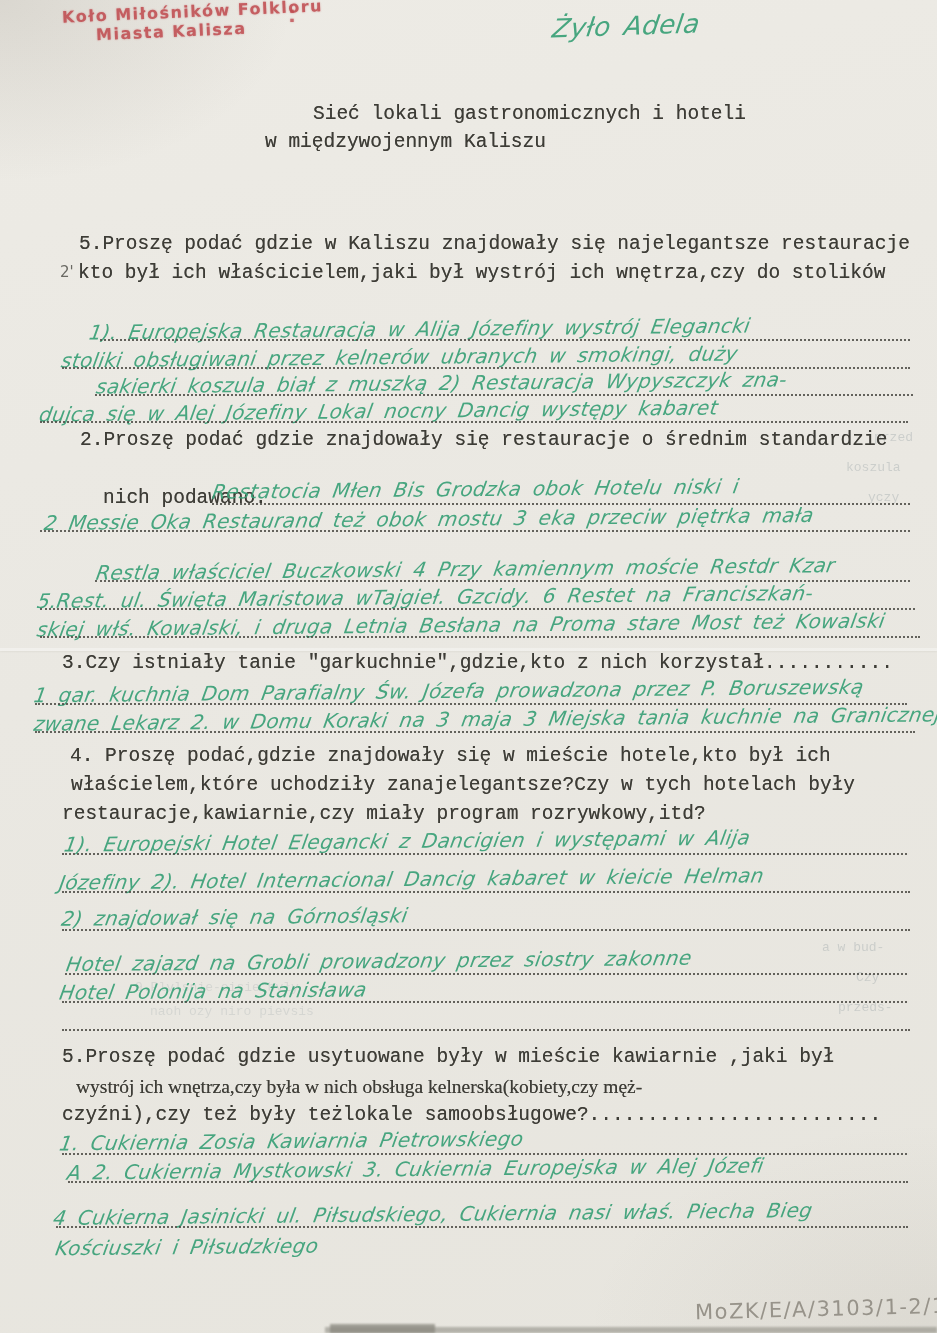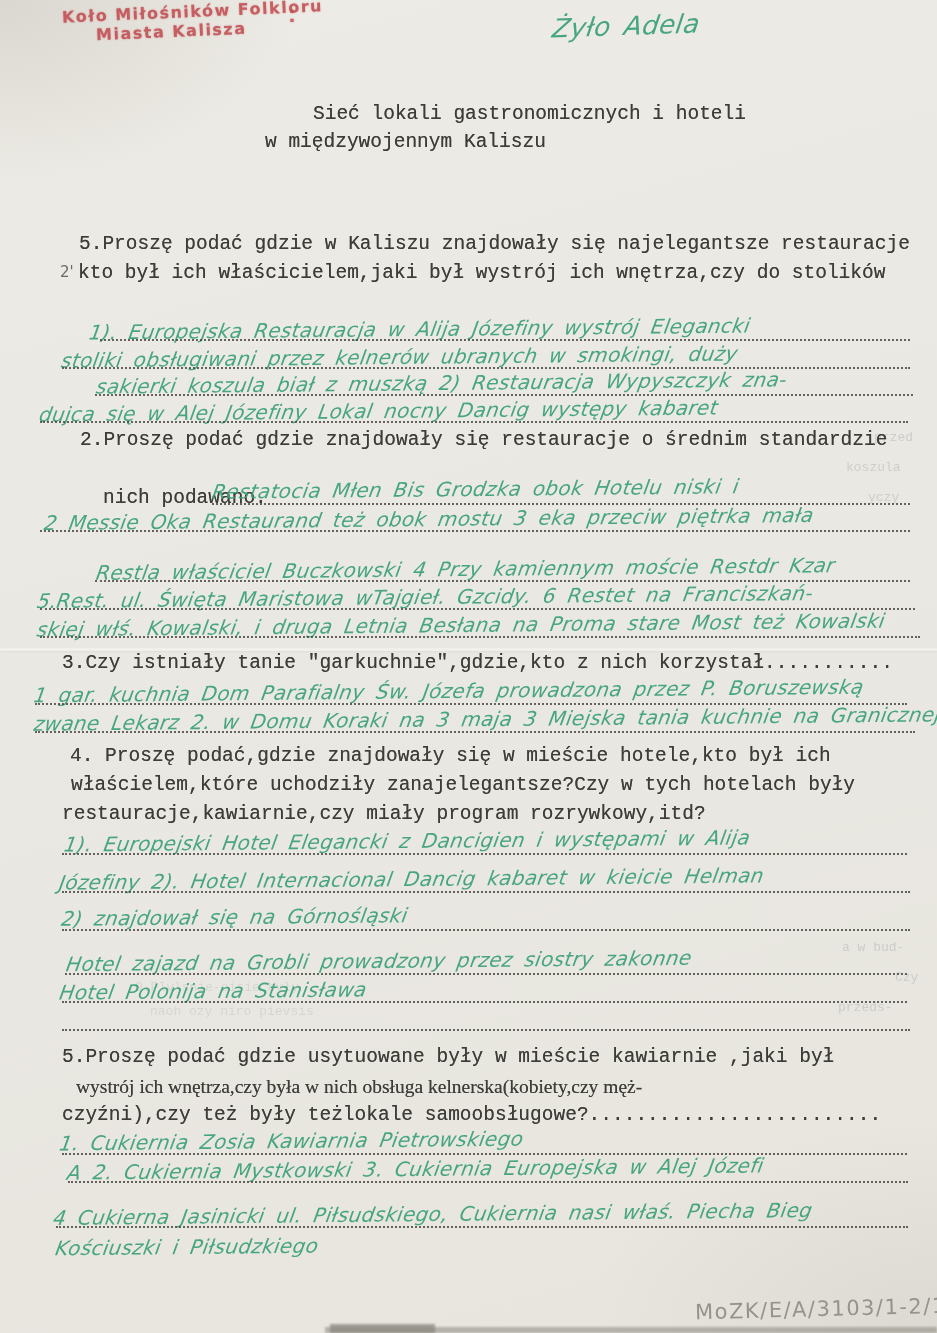--- a/index.html
+++ b/index.html
@@ -84,22 +84,22 @@
 
   <div class="stamp-line" style="left:62px;top:2px;">Koło Miłośników Folkloru</div>
   <div class="stamp-line" style="left:96px;top:22px;">Miasta Kalisza</div>
   <div class="stamp-mark" style="left:288px;top:0px;">:</div>
 
   <div class="hw hw-big" style="left:553px;top:12px;transform:skewX(-10deg) rotate(-2deg);">Żyło Adela</div>
 
   <div class="ghost" style="left:874px;top:430px;">przed</div>
   <div class="ghost" style="left:846px;top:460px;">koszula</div>
   <div class="ghost" style="left:868px;top:490px;">yczy</div>
-  <div class="ghost" style="left:842px;top:940px;">a w bud-</div>
-  <div class="ghost" style="left:856px;top:970px;margin-left:39px;">Czy</div>
+  <div class="ghost" style="left:822px;top:940px;">a w bud-</div>
+  <div class="ghost" style="left:856px;top:970px;">Czy</div>
   <div class="ghost" style="left:838px;top:1000px;">przeds-</div>
   <div class="ghost" style="left:135px;top:980px;opacity:0.18;">9.Plvlsnie-eisie były</div>
   <div class="ghost" style="left:150px;top:1004px;opacity:0.18;">naoh ozy niro pievsis</div>
 
   <div class="typed" style="left:313px;top:103px;">Sieć lokali gastronomicznych i hoteli</div>
   <div class="typed" style="left:265px;top:131px;">w międzywojennym Kaliszu</div>
 
   <div class="typed" style="left:79px;top:233px;">5.Proszę podać gdzie w Kaliszu znajdowały się najelegantsze restauracje</div>
   <div class="margin-mark" style="left:60px;top:263px;">2'</div>
   <div class="typed" style="left:78px;top:262px;">kto był ich właścicielem,jaki był wystrój ich wnętrza,czy do stolików</div>

